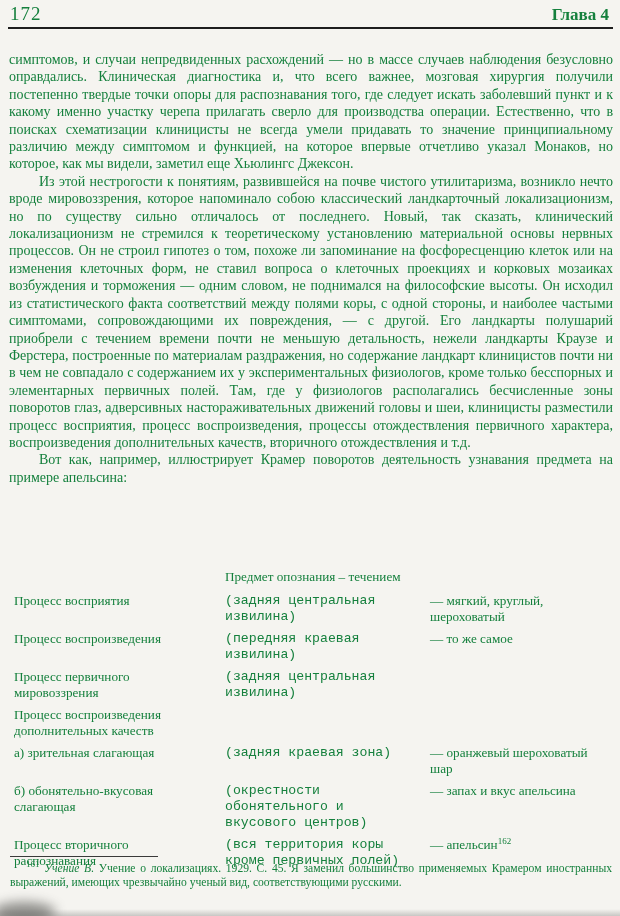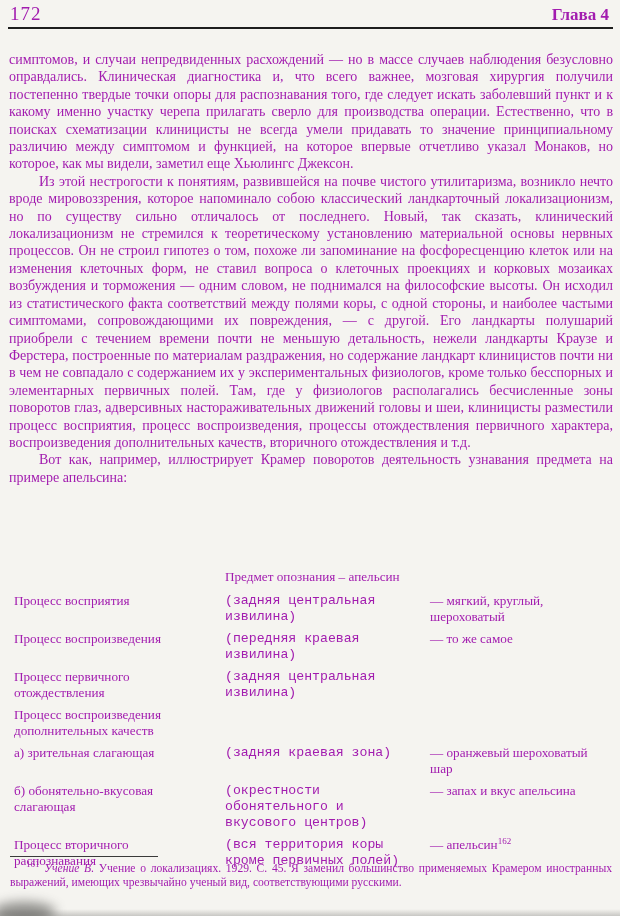--- a/index.html
+++ b/index.html
@@ -3,21 +3,21 @@
 <meta charset="utf-8">
 <style>
   * { margin:0; padding:0; box-sizing:border-box; }
   html,body { background:#6f6f6f; }
   .page {
     position:relative;
     width:620px; height:916px;
     margin:0 auto;
     background:#f5f4f0;
     font-family:"Liberation Serif","DejaVu Serif",serif;
-    color:#a21caf;
+    color:#15803d;
     overflow:hidden;
     padding-left:36px;
   }
   
   .page-number {
     position:absolute; top:3px; left:10px;
     font-size:19px; letter-spacing:1px;
   }
   .chapter-title {
     position:absolute; top:5px; right:11px;
@@ -94,36 +94,36 @@
   <div class="chapter-title">Глава 4</div>
   <div class="header-rule"></div>
 
   <div class="body-text">
     <p>симптомов, и случаи непредвиденных расхождений — но в массе случаев наблюдения безусловно оправдались. Клиническая диагностика и, что всего важнее, мозговая хирургия получили постепенно твердые точки опоры для распознавания того, где следует искать заболевший пункт и к какому именно участку черепа прилагать сверло для производства операции. Естественно, что в поисках схематизации клиницисты не всегда умели придавать то значение принципиальному различию между симптомом и функцией, на которое впервые отчетливо указал Монаков, но которое, как мы видели, заметил еще Хьюлингс Джексон.</p>
     <p class="indent">Из этой нестрогости к понятиям, развившейся на почве чистого утилитаризма, возникло нечто вроде мировоззрения, которое напоминало собою классический ландкарточный локализационизм, но по существу сильно отличалось от последнего. Новый, так сказать, клинический локализационизм не стремился к теоретическому установлению материальной основы нервных процессов. Он не строил гипотез о том, похоже ли запоминание на фосфоресценцию клеток или на изменения клеточных форм, не ставил вопроса о клеточных проекциях и корковых мозаиках возбуждения и торможения — одним словом, не поднимался на философские высоты. Он исходил из статистического факта соответствий между полями коры, с одной стороны, и наиболее частыми симптомами, сопровождающими их повреждения, — с другой. Его ландкарты полушарий приобрели с течением времени почти не меньшую детальность, нежели ландкарты Краузе и Ферстера, построенные по материалам раздражения, но содержание ландкарт клиницистов почти ни в чем не совпадало с содержанием их у экспериментальных физиологов, кроме только бесспорных и элементарных первичных полей. Там, где у физиологов располагались бесчисленные зоны поворотов глаз, адверсивных настораживательных движений головы и шеи, клиницисты разместили процесс восприятия, процесс воспроизведения, процессы отождествления первичного характера, воспроизведения дополнительных качеств, вторичного отождествления и т.д.</p>
     <p class="indent">Вот как, например, иллюстрирует Крамер поворотов деятельность узнавания предмета на примере апельсина:</p>
   </div>
 
   <div class="table-block">
-    <div class="table-title">Предмет опознания – апельсин</div>
+    <div class="table-title">Предмет опознания – течением</div>
 
     <div class="trow">
       <div class="c1">Процесс восприятия</div>
       <div class="c2">(задняя центральная извилина)</div>
       <div class="c3">— мягкий, круглый, шероховатый</div>
     </div>
 
     <div class="trow">
       <div class="c1">Процесс воспроизведения</div>
       <div class="c2">(передняя краевая извилина)</div>
       <div class="c3">— то же самое</div>
     </div>
 
     <div class="trow">
-      <div class="c1">Процесс первичного отождествления</div>
+      <div class="c1">Процесс первичного мировоззрения</div>
       <div class="c2">(задняя центральная извилина)</div>
     </div>
 
     <div class="trow">
       <div class="c1">Процесс воспроизведения дополнительных качеств</div>
       <div class="c2"></div>
       <div class="c3"></div>
     </div>
 
     <div class="trow">

